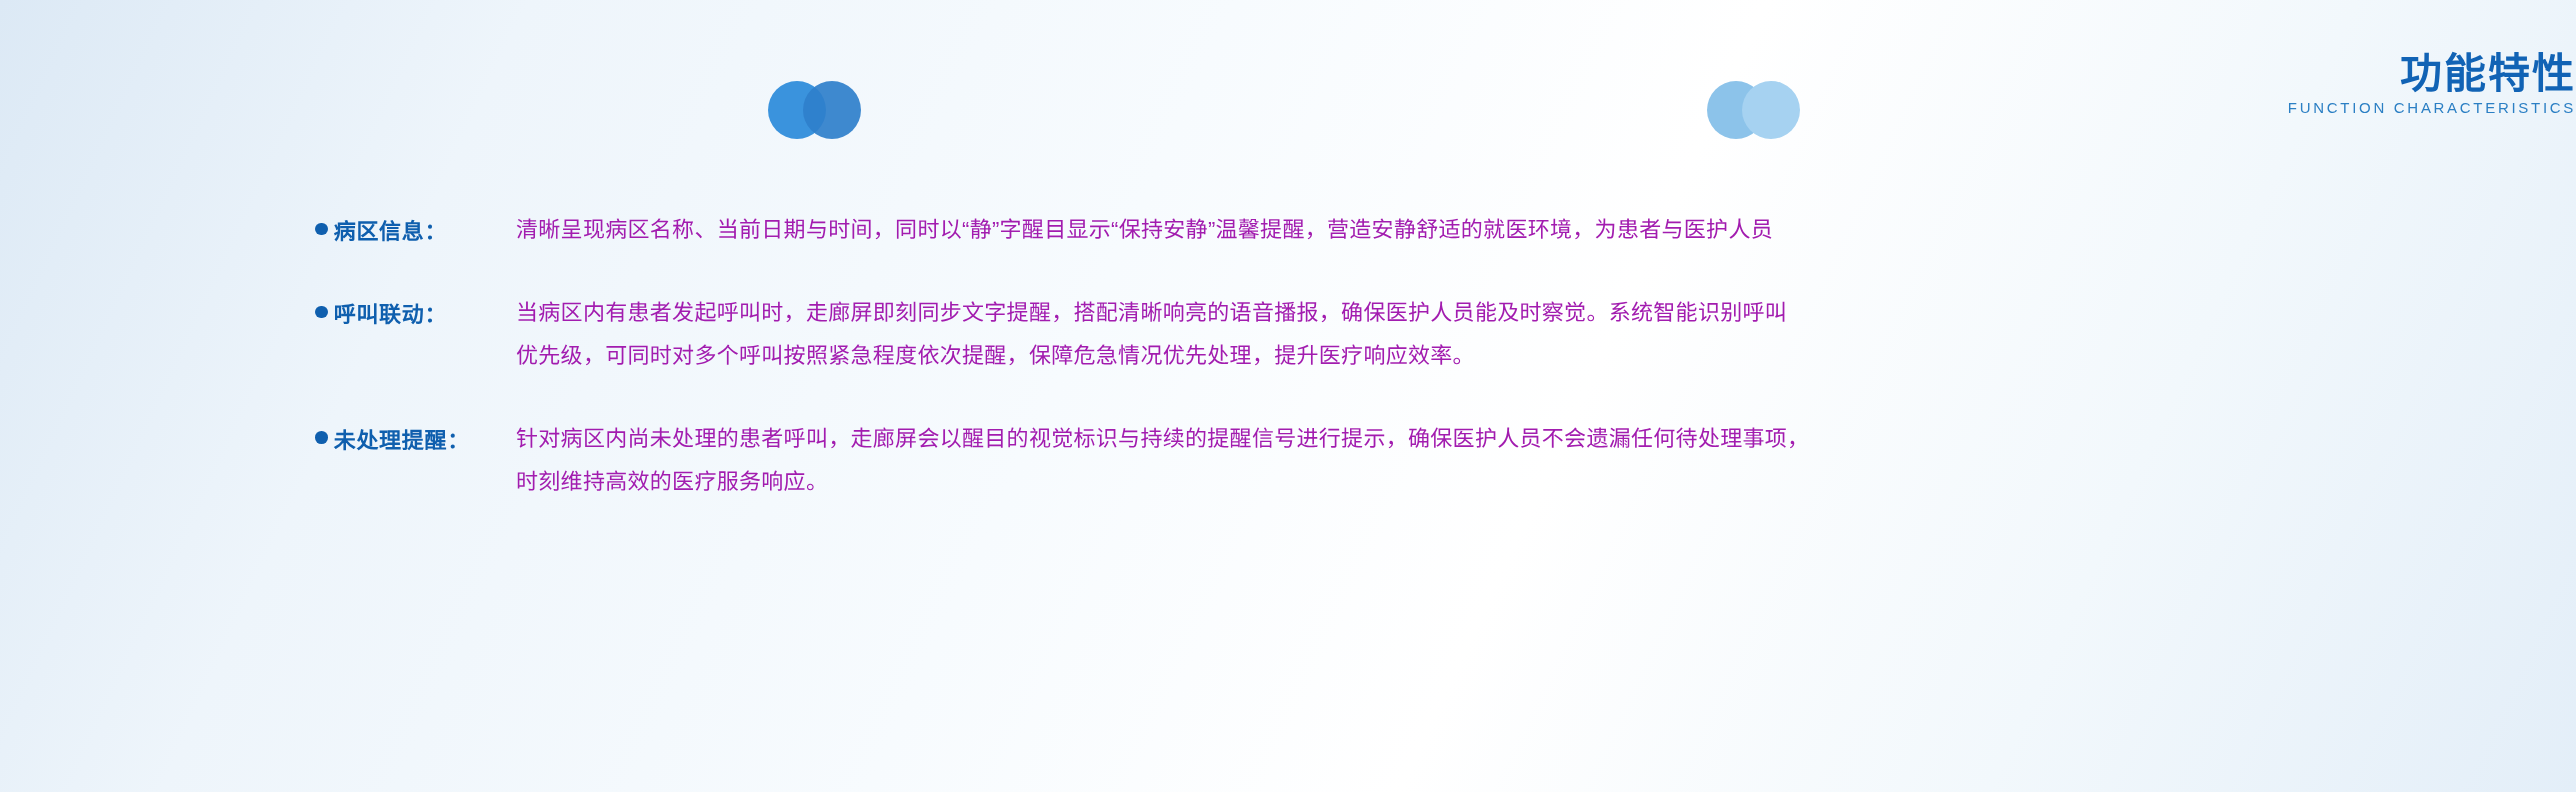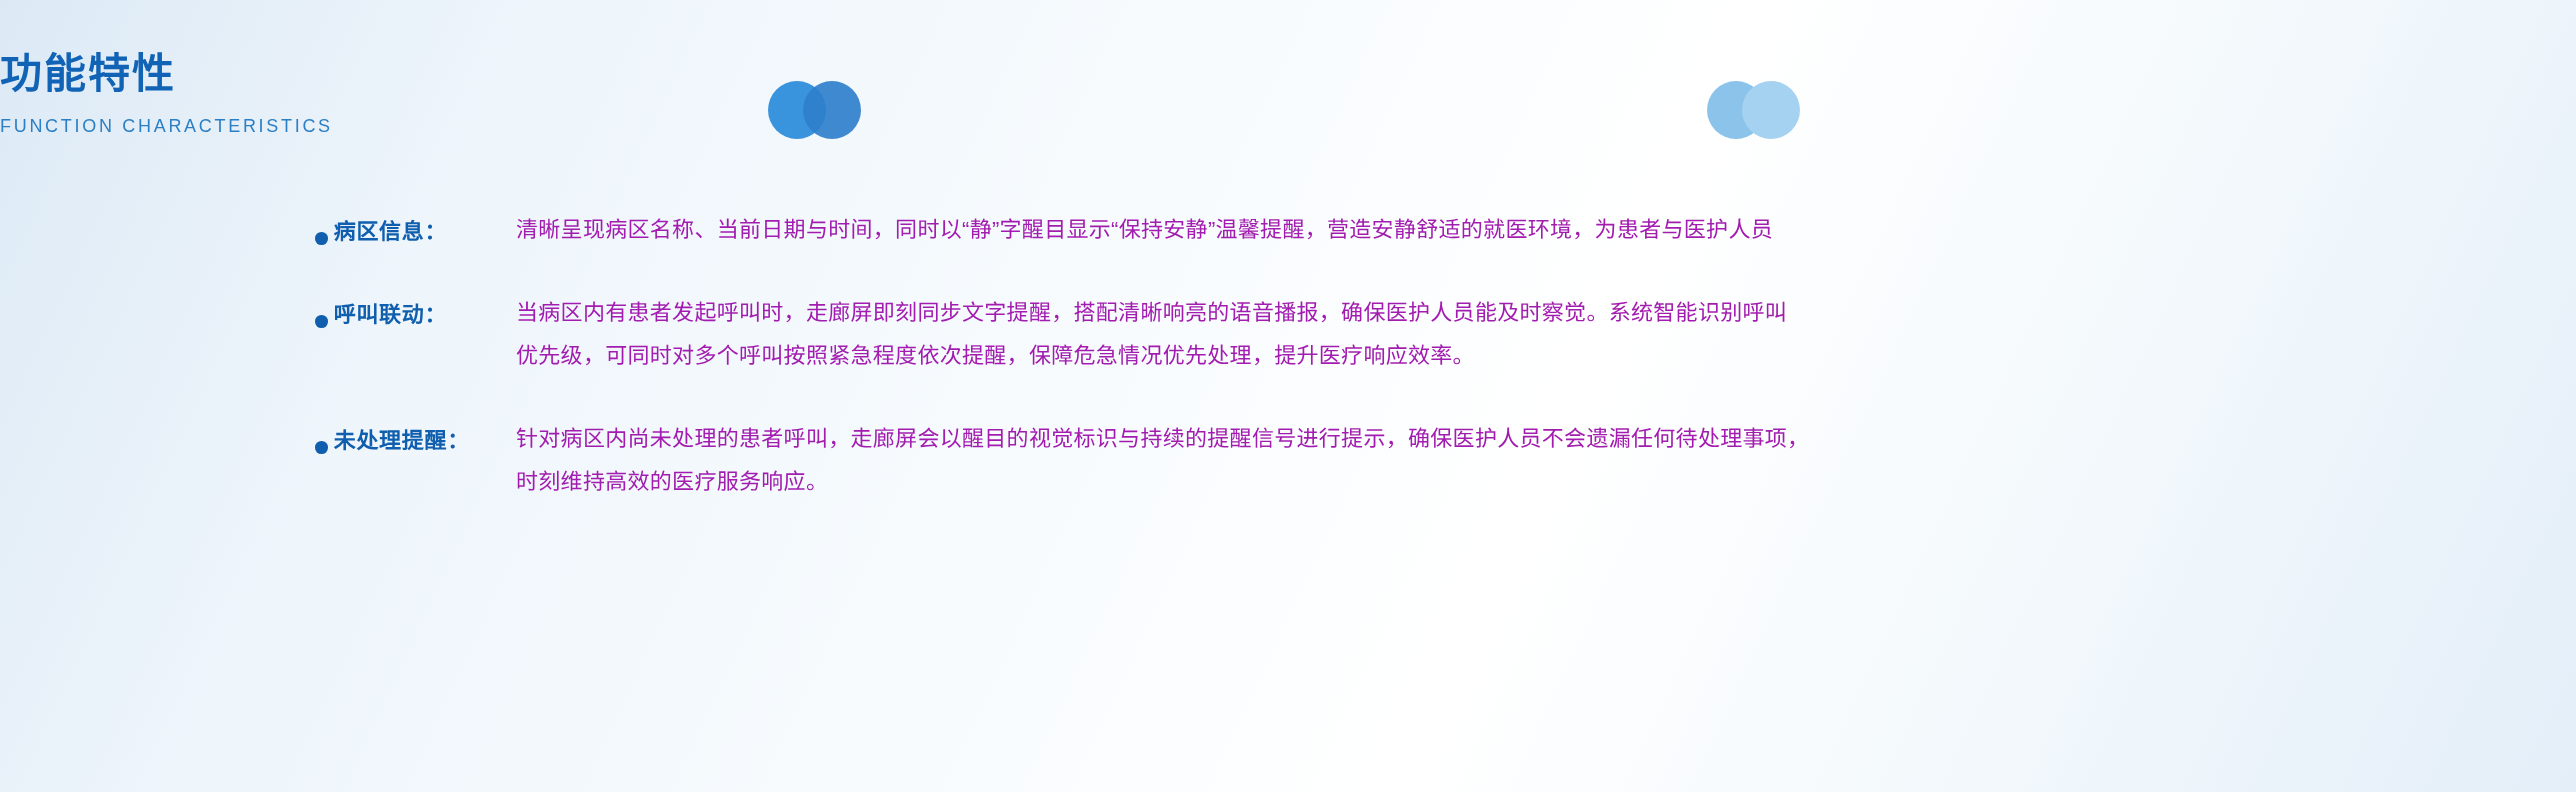--- a/index.html
+++ b/index.html
@@ -19,33 +19,33 @@
   .header {
     position: relative;
     width: 100%;
     height: 195px;
   }
   .title-block {
     position: absolute;
     left: 0;
     right: 0;
     top: 52px;
-    text-align: left;
+    text-align: right;
   }
   .title-cn {
     font-size: 42px;
     font-weight: bold;
     color: #1163b5;
     letter-spacing: 2px;
     line-height: 1.05;
     font-family: "Liberation Sans", "DejaVu Sans", sans-serif;
   }
   .title-en {
-    margin-top: 20px;
-    font-size: 18px;
+    margin-top: 3px;
+    font-size: 15px;
     color: #2b7fc4;
     letter-spacing: 2.7px;
     font-family: "Liberation Sans", "DejaVu Sans", sans-serif;
   }
 
   
   .deco {
     position: absolute;
     top: 81px;
     width: 114px;
@@ -78,21 +78,21 @@
     margin-bottom: 40px;
     position: relative;
   }
   .item-row {
     display: flex;
     align-items: flex-start;
   }
   .bullet-wrap {
     flex: 0 0 auto;
     display: flex;
-    align-items: flex-end;
+    align-items: center;
     padding-top: 4px;
     width: 201px;
   }
   .dot {
     width: 12.7px;
     height: 12.7px;
     border-radius: 50%;
     background: #0f5fae;
     margin-right: 6px;
     flex: 0 0 auto;

